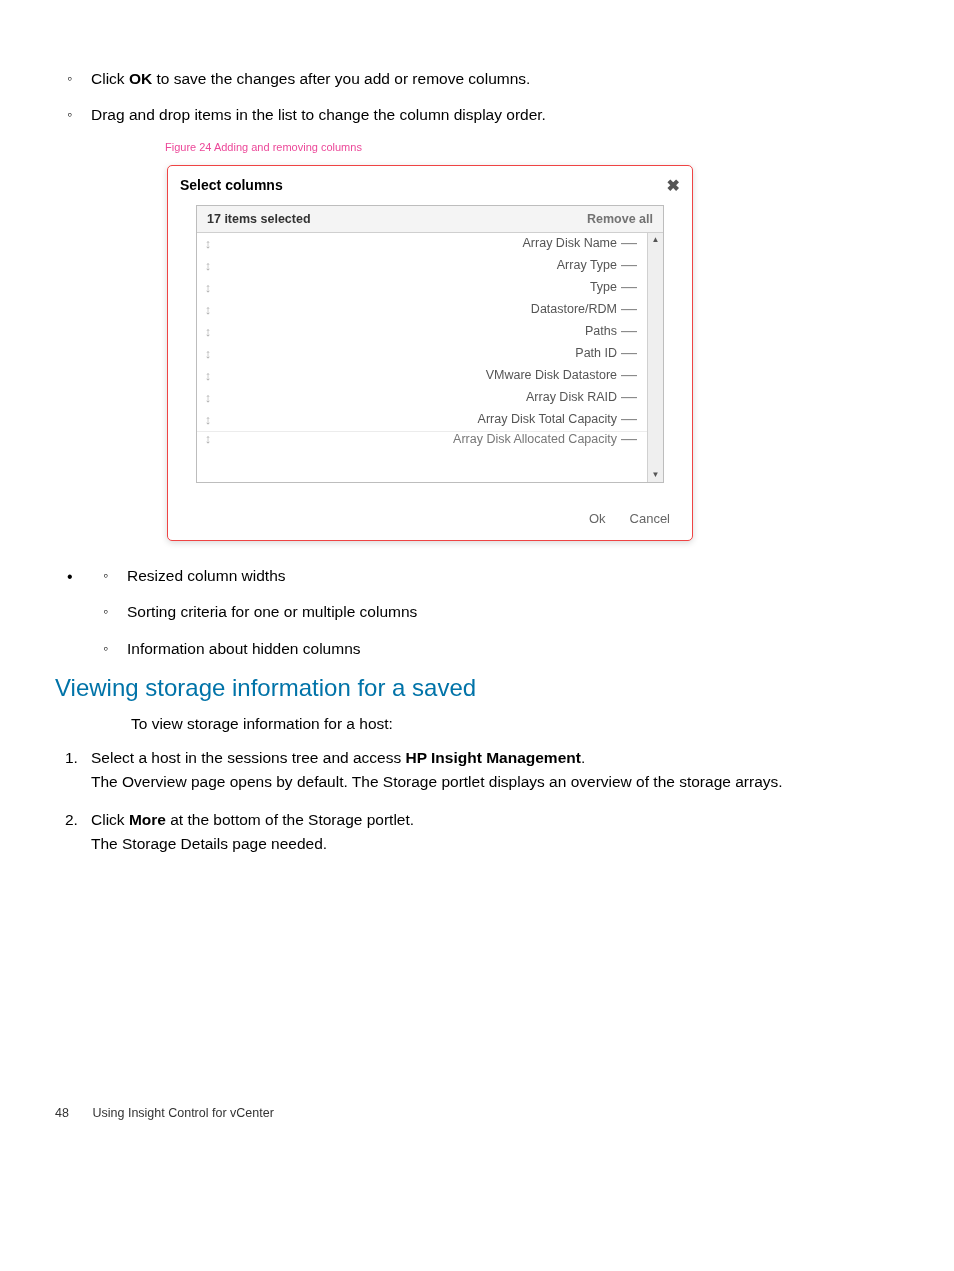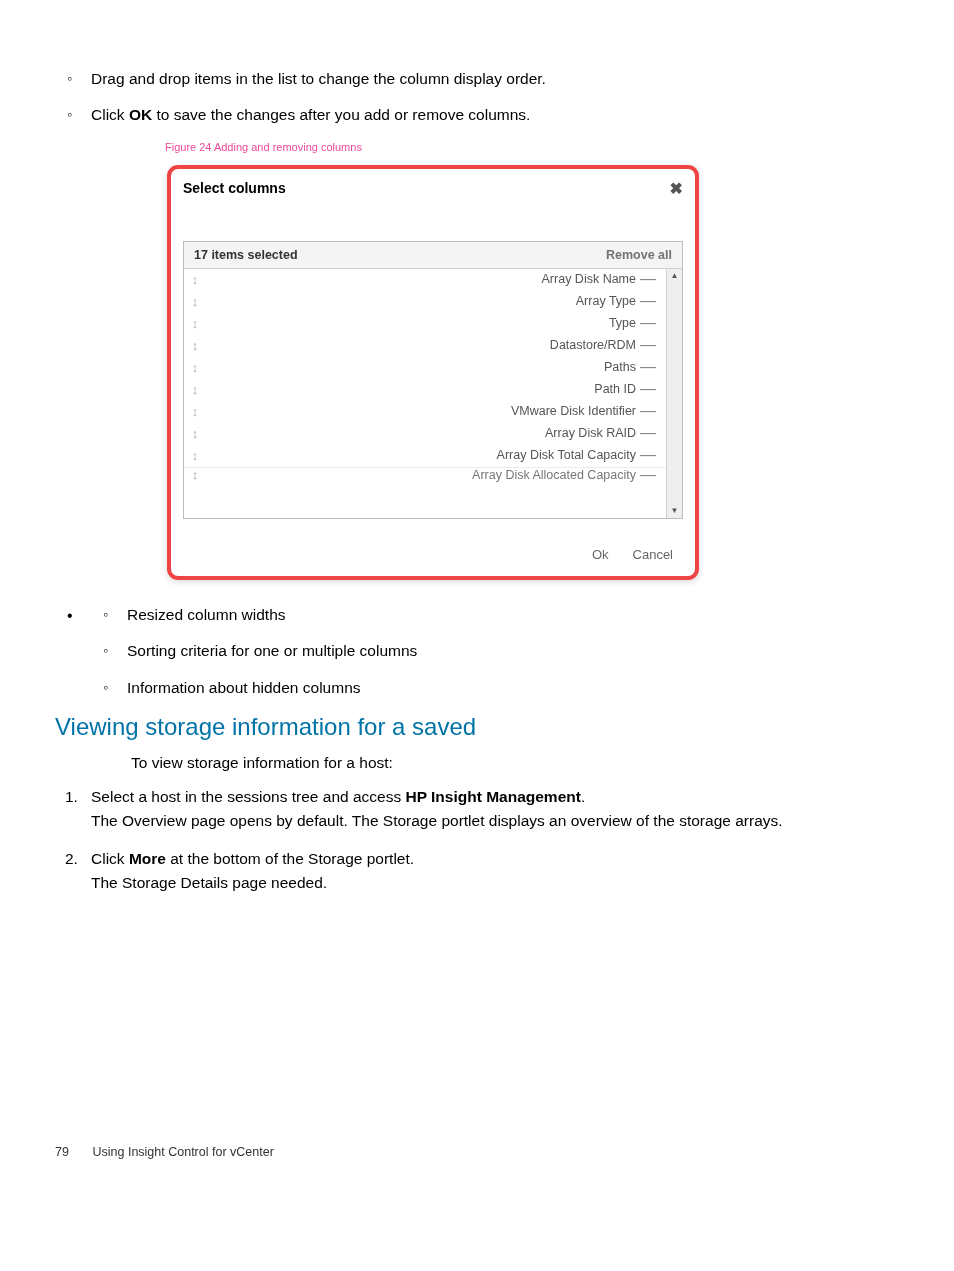--- a/index.html
+++ b/index.html
@@ -75,41 +75,40 @@
   .figure-caption {
     color: #ec4899;
     font-weight: normal;
     font-size: 11px;
     margin: 10px 0 12px 110px;
   }
   
   .dialog {
     width: 524px;
     margin: 0 0 24px 112px;
-    border: 4px solid #ef4444;
+    border: 1px solid #ef4444;
     background: #fff;
-    border-radius: 11px;
+    border-radius: 5px;
     box-shadow: 0 2px 6px rgba(0,0,0,0.15);
   }
   .dlg-title {
     padding: 10px 12px;
     display: flex;
     justify-content: space-between;
     align-items: center;
     font-weight: bold;
     font-size: 14px;
   }
   .close-x {
     font-size: 16px;
     color: #555;
     cursor: pointer;
   }
   .dlg-body {
-    padding: 0 12px;
-    margin-top: 33px;
+    padding: 0 28px;
   }
   .dual-pane {
     display: flex;
     gap: 12px;
   }
   .pane {
     flex: 1;
     border: 1px solid #bdbdbd;
     height: 276px;
     display: flex;
@@ -213,24 +212,24 @@
   .footer .pgnum { display: inline-block; width: 34px; }
   b { font-weight: bold; }
 </style>
 </head>
 <body>
 
 <div class="page">
 
   <ul class="sub top-block">
     <li>
+      <span>Click </span><b>OK</b><span> to save the changes after you add or remove columns.</span>
+    </li>
+    <li>
       <span>Drag and drop items in the list to change the column display order.</span>
-    </li>
-    <li>
-      <span>Click </span><b>OK</b><span> to save the changes after you add or remove columns.</span>
     </li>
   </ul>
 
   <div class="figure-caption">Figure 24 Adding and removing columns</div>
 
   <div class="dialog">
     <div class="dlg-title">
       <span>Select columns</span>
       <span class="close-x">✖</span>
     </div>
@@ -269,21 +268,21 @@
                   <span class="item-label">Paths</span>
                   <span class="remove-dash">—</span>
                 </div>
               <div class="item-row">
                   <span class="drag-handle">↕</span>
                   <span class="item-label">Path ID</span>
                   <span class="remove-dash">—</span>
                 </div>
               <div class="item-row">
                   <span class="drag-handle">↕</span>
-                  <span class="item-label">VMware Disk Identifier</span>
+                  <span class="item-label">VMware Disk Datastore</span>
                   <span class="remove-dash">—</span>
                 </div>
               <div class="item-row">
                   <span class="drag-handle">↕</span>
                   <span class="item-label">Array Disk RAID</span>
                   <span class="remove-dash">—</span>
                 </div>
               <div class="item-row">
                   <span class="drag-handle">↕</span>
                   <span class="item-label">Array Disk Total Capacity</span>
@@ -331,17 +330,17 @@
       <span>The Overview page opens by default. The Storage portlet displays an overview of the storage arrays.</span>
     </li>
     <li>
       <span class="num-marker">2.</span>
       <span>Click </span><b>More</b><span> at the bottom of the Storage portlet.</span><br>
       <span>The Storage Details page needed.</span>
     </li>
   </ol>
 
   <div class="footer">
-    <span class="pgnum">79</span>
+    <span class="pgnum">48</span>
     <span>Using Insight Control for vCenter</span>
   </div>
 
 </div>
 
 </body></html>

